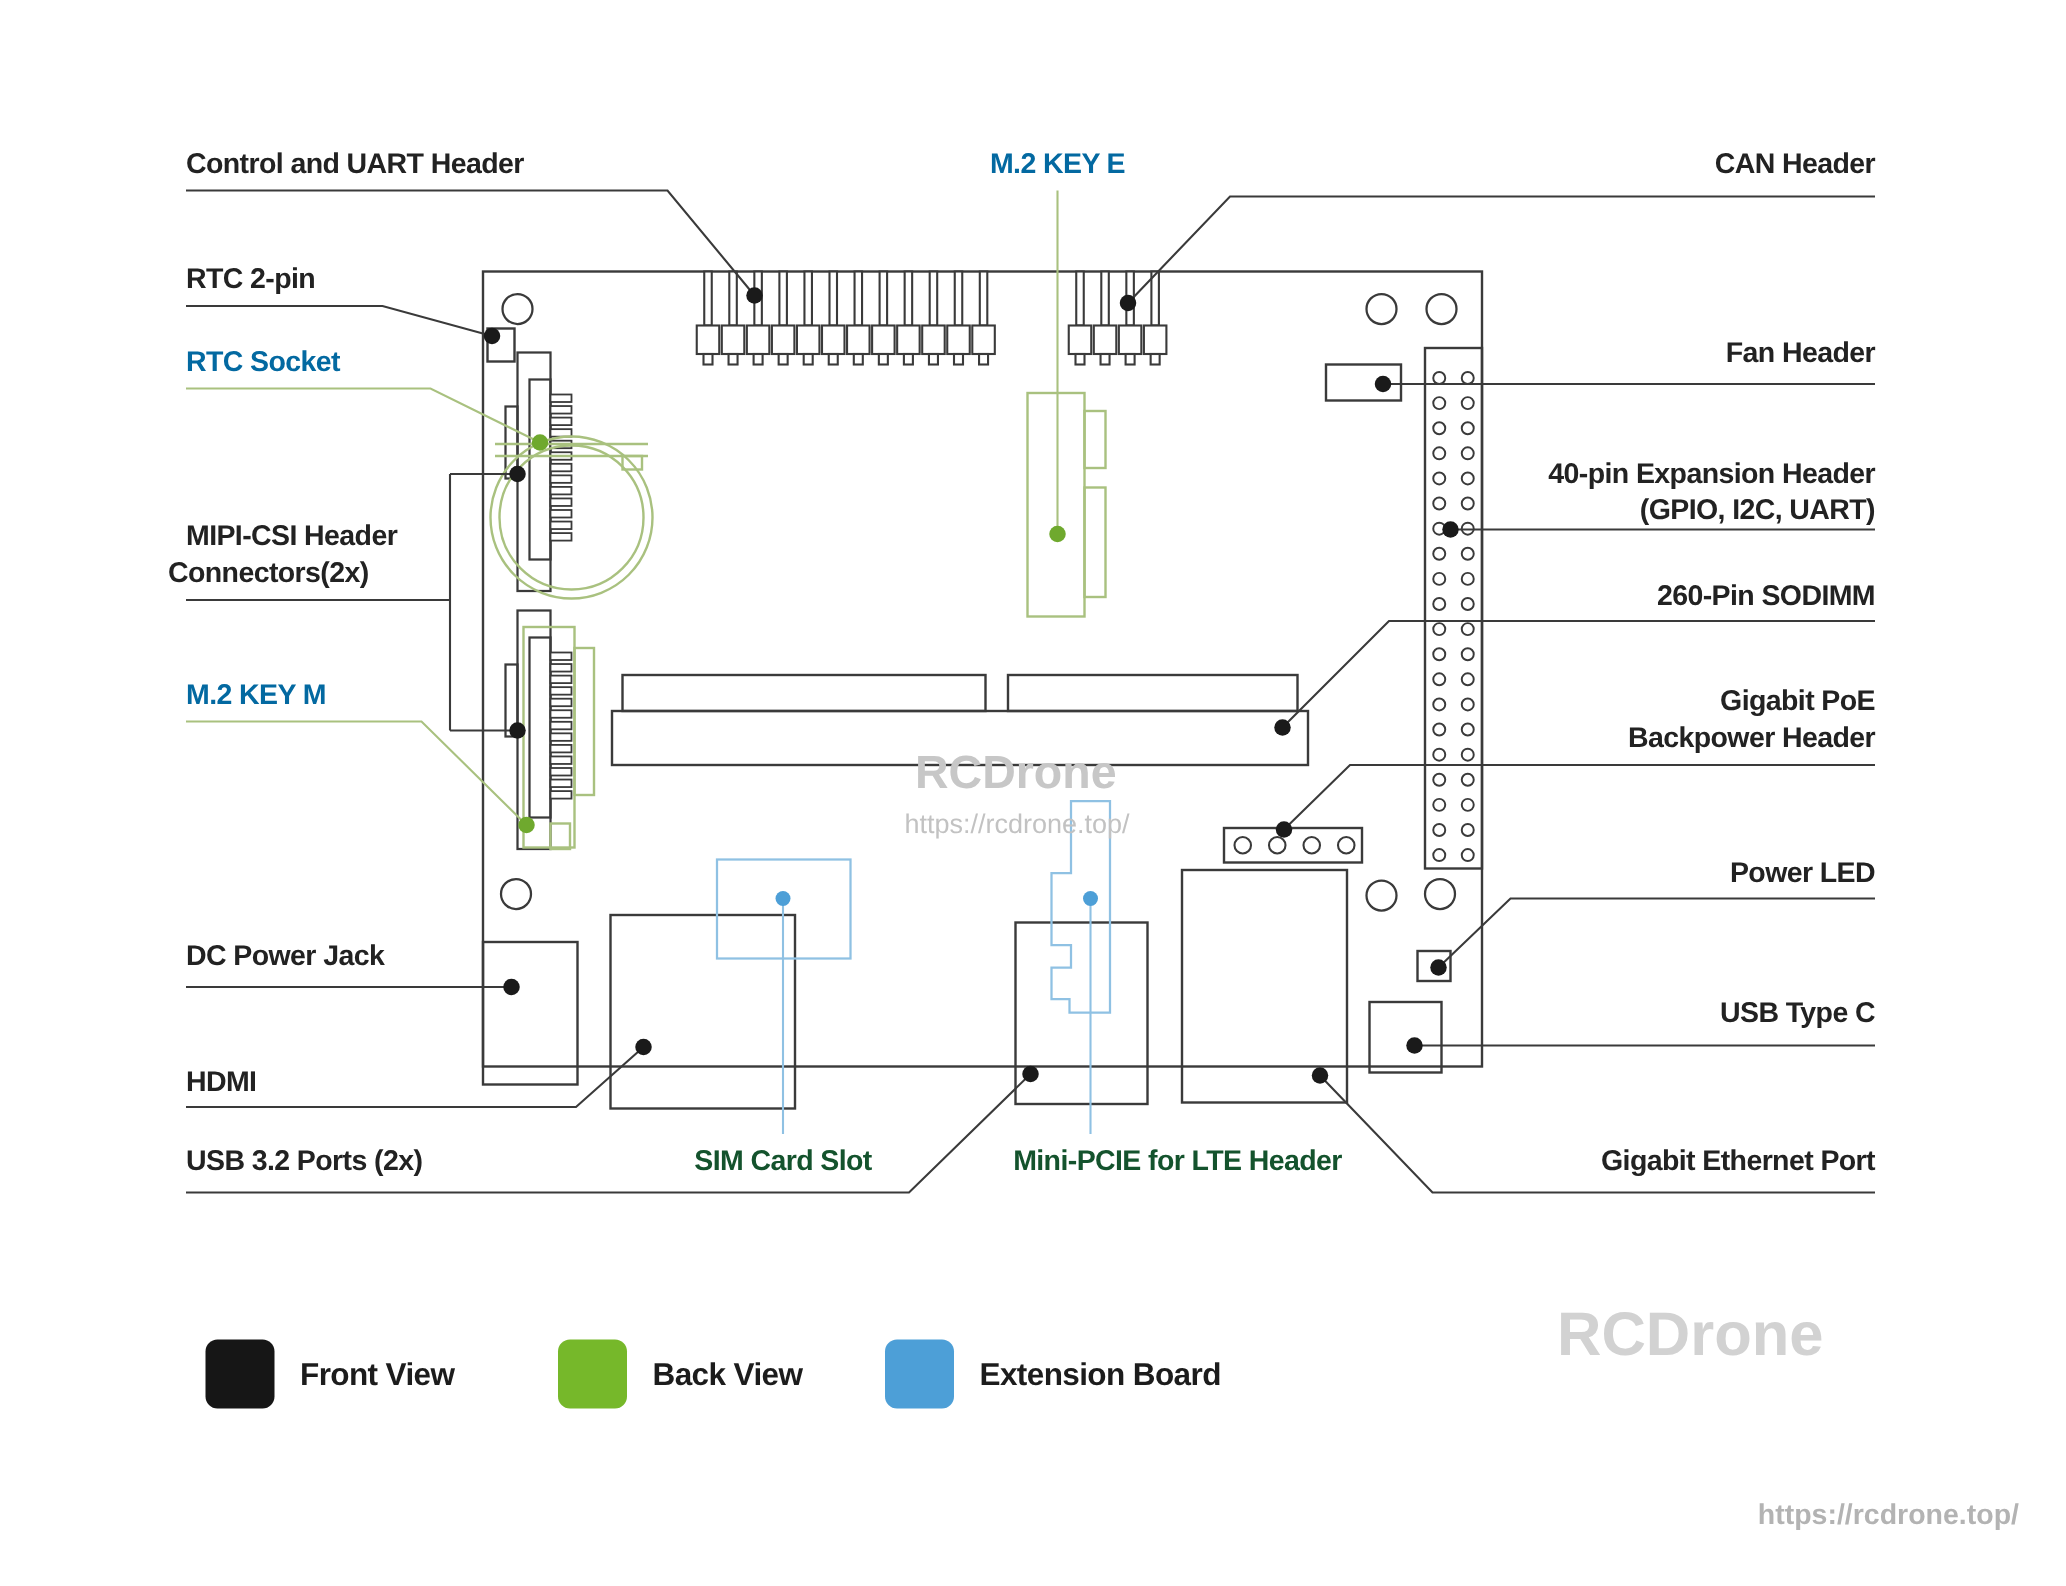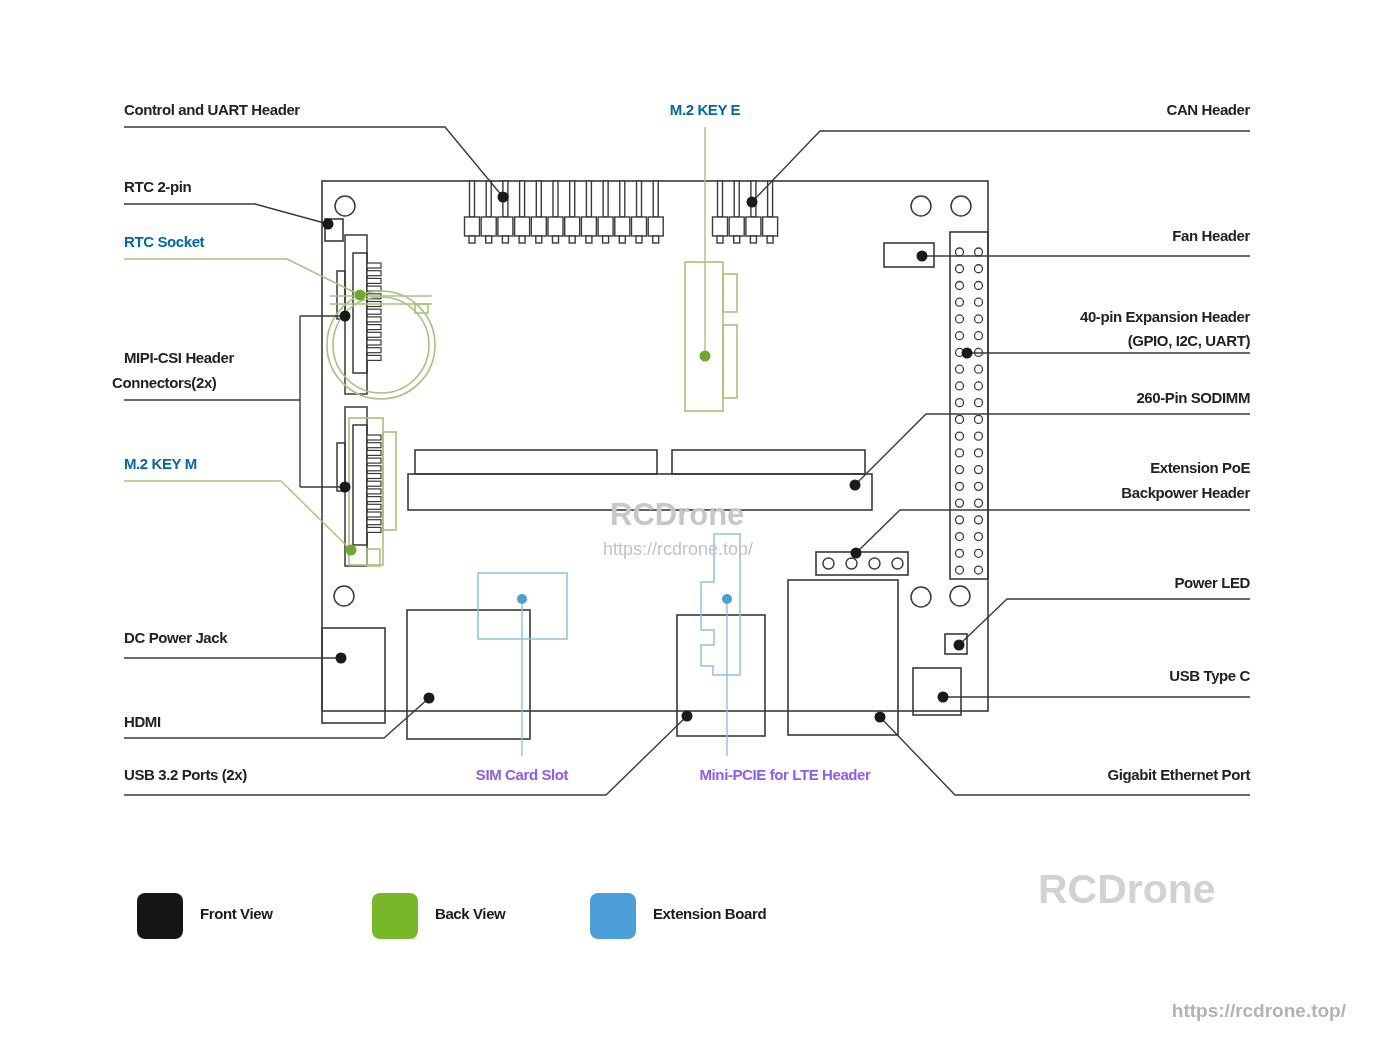--- a/index.html
+++ b/index.html
@@ -2,40 +2,40 @@
 <html><head>
 <meta charset="utf-8">
 <style>
   html,body{margin:0;padding:0;background:#ffffff;}
   #canvas{
     position:relative;width:1377px;height:1057px;background:#ffffff;
     font-family:"Liberation Sans",sans-serif;overflow:hidden;
   }
   #artwork{position:absolute;left:0;top:0;}
   .lbl{
-    position:absolute;font-weight:bold;font-size:15px;line-height:20px;
+    position:absolute;font-weight:bold;font-size:19px;line-height:20px;
     color:#222222;letter-spacing:-0.4px;white-space:nowrap;
   }
   .lbl.right{text-align:center;right:127px;}
   .lbl.center{transform:translateX(-50%);}
   .lbl.green{color:#0369a1;}
-  .lbl.blue{color:#8b5cf6;}
+  .lbl.blue{color:#14532d;}
   .wm{position:absolute;color:#c7c7c7;white-space:nowrap;}
   .wm-center-name{left:610px;top:497px;font-size:31px;font-weight:bold;letter-spacing:0;}
   .wm-center-url{left:603px;top:539px;font-size:18px;font-weight:normal;color:#c2c2c2;}
   .wm-corner-name{left:1038px;top:866px;font-size:41px;font-weight:bold;color:#d2d2d2;}
   .wm-corner-url{right:31px;top:1000px;font-size:19px;font-weight:bold;color:#b3b3b3;}
   #legend{position:absolute;left:0;top:0;}
   .legend-item{position:absolute;height:46px;}
   .swatch{position:absolute;width:46px;height:46px;border-radius:8px;top:0;left:0;}
   .sw-front{background:#161616;}
   .sw-back{background:#76b82a;}
   .sw-ext{background:#4d9fd7;}
   .legend-label{
-    position:absolute;left:63px;top:12px;font-size:15px;font-weight:bold;color:#1c1c1c;
+    position:absolute;left:63px;top:12px;font-size:21px;font-weight:bold;color:#1c1c1c;
     letter-spacing:-0.4px;white-space:nowrap;
   }
 </style>
 </head>
 <body>
 
 <div id="canvas">
 
   <svg id="artwork" width="1377" height="1057" viewBox="0 0 1377 1057">
 
@@ -325,21 +325,21 @@
 
   <div class="lbl green center" style="left:705px;top:100px">M.2 KEY E</div>
   <div class="lbl blue center" style="left:522px;top:765px">SIM Card Slot</div>
   <div class="lbl blue center" style="left:785px;top:765px">Mini-PCIE for LTE Header</div>
 
   <div class="lbl right" style="top:100px">CAN Header</div>
   <div class="lbl right" style="top:226px">Fan Header</div>
   <div class="lbl right" style="top:307px">40-pin Expansion Header</div>
   <div class="lbl right" style="top:331px">(GPIO, I2C, UART)</div>
   <div class="lbl right" style="top:388px">260-Pin SODIMM</div>
-  <div class="lbl right" style="top:458px">Extension PoE</div>
+  <div class="lbl right" style="top:458px">Gigabit PoE</div>
   <div class="lbl right" style="top:483px">Backpower Header</div>
   <div class="lbl right" style="top:573px">Power LED</div>
   <div class="lbl right" style="top:666px">USB Type C</div>
   <div class="lbl right" style="top:765px">Gigabit Ethernet Port</div>
 
   <div id="legend">
     <div class="legend-item" style="left:137px;top:893px">
       <div class="swatch sw-front"></div>
       <div class="legend-label">Front View</div>
     </div>

